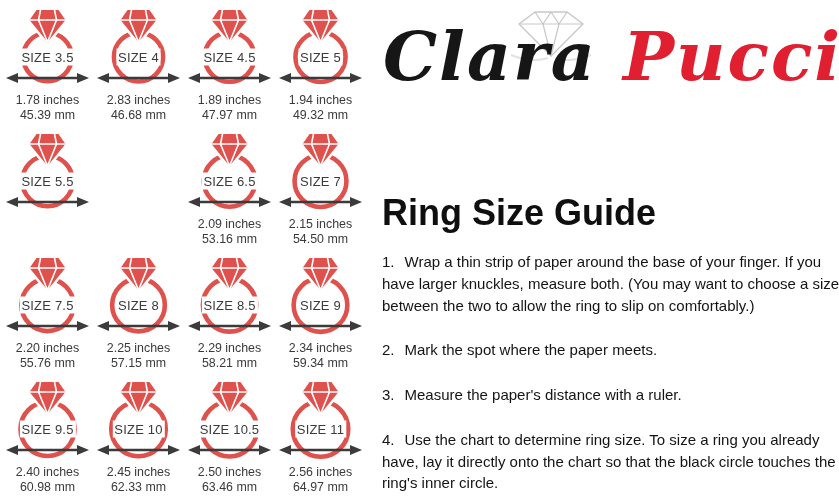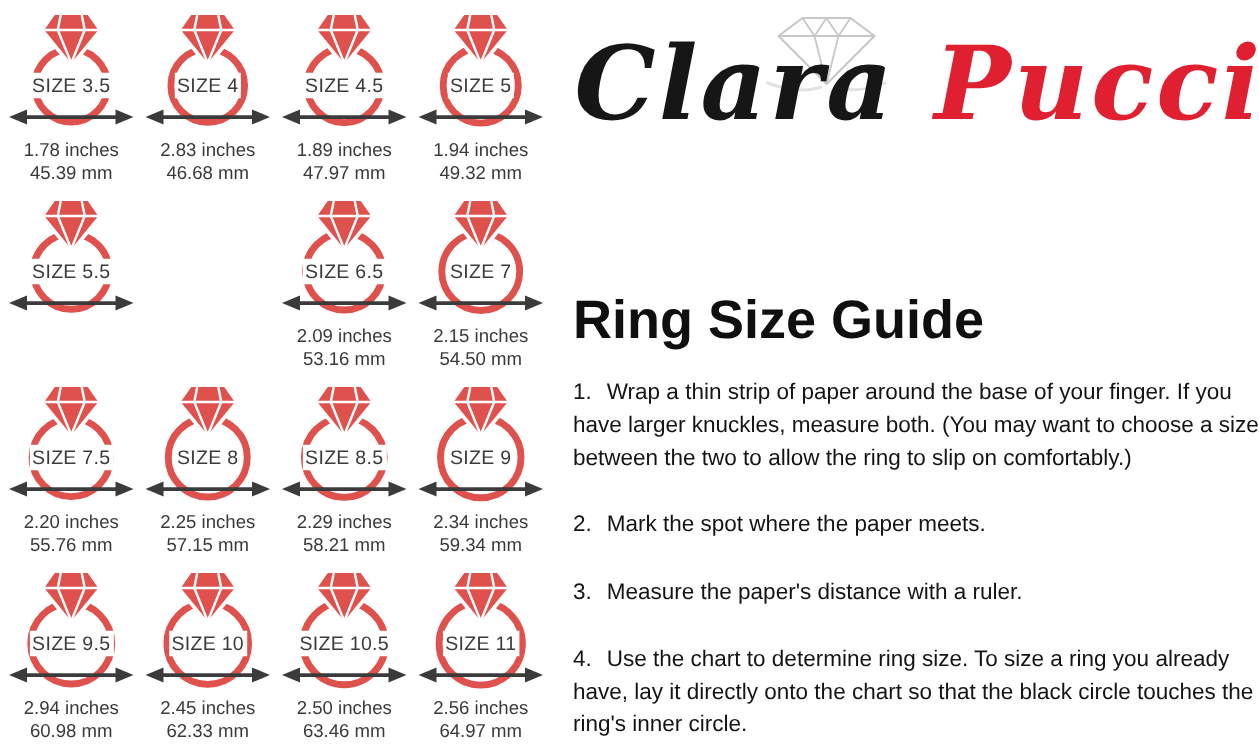--- a/index.html
+++ b/index.html
@@ -354,21 +354,21 @@
         <path class="gem-line" d="M27.5,18 H63.5 M38.5,8 L36.5,18 M52.5,8 L54.5,18 M36.5,18 L45.5,40 M54.5,18 L45.5,40"></path>
         <g>
           <line class="arrow-line" x1="13" y1="76" x2="78" y2="76"></line>
           <polygon class="arrow-head" points="4,76 16,71 16,81"></polygon>
           <polygon class="arrow-head" points="87,76 75,71 75,81"></polygon>
         </g>
       </svg>
       <span class="size-label">SIZE 9.5</span>
     </div>
     <div class="measure">
-      <span class="inches">2.94 inches</span><br>
+      <span class="inches">2.40 inches</span><br>
       <span class="mm">60.98 mm</span>
     </div>
   </div>
 
   <div class="cell">
     <div class="ring-wrap">
       <svg class="ring-svg" viewBox="0 0 91 87" aria-hidden="true">
         <circle class="band" cx="45.5" cy="55" r="27.25"></circle>
         <path class="gem-halo" d="M34.5,8 L56.5,8 L63.5,18 L45.5,40 L27.5,18 Z"></path>
         <path class="gem" d="M34.5,8 L56.5,8 L63.5,18 L45.5,40 L27.5,18 Z"></path>

